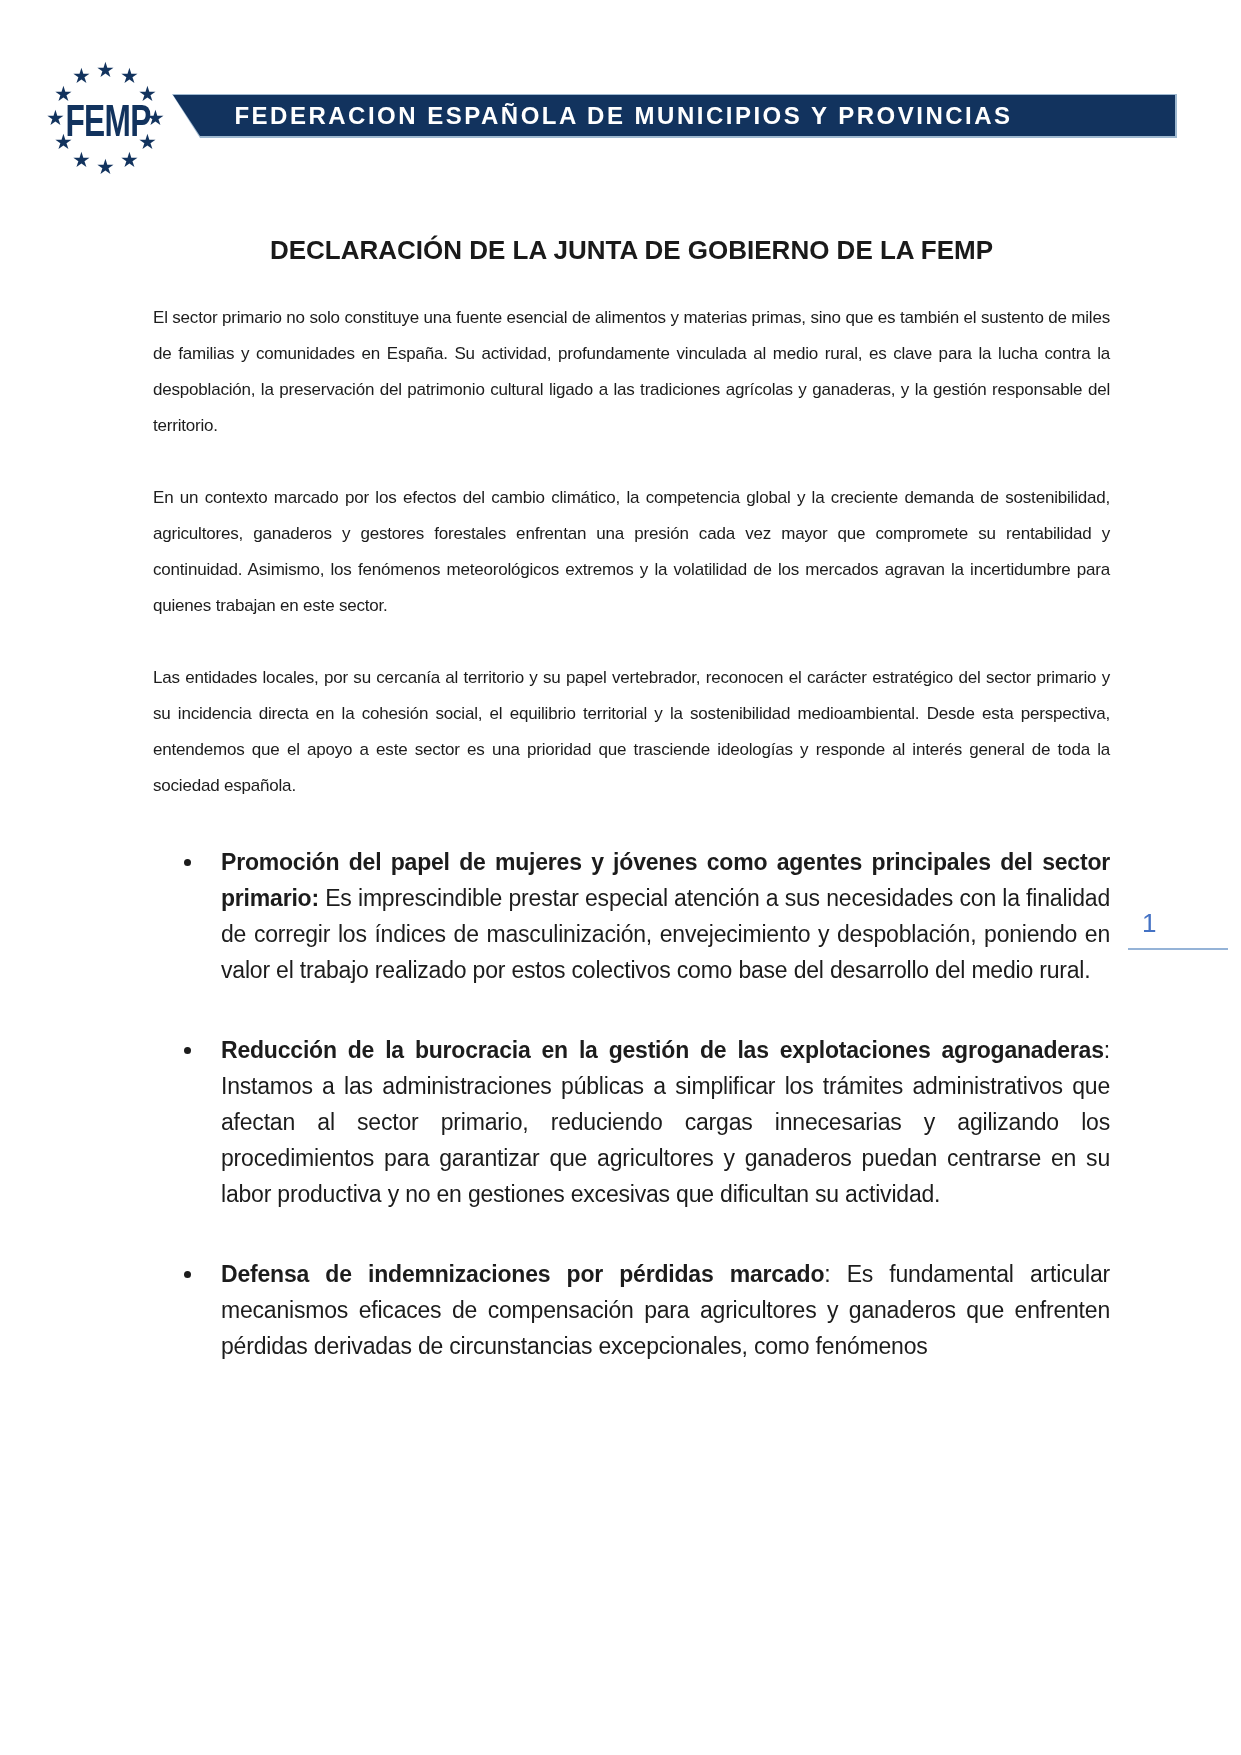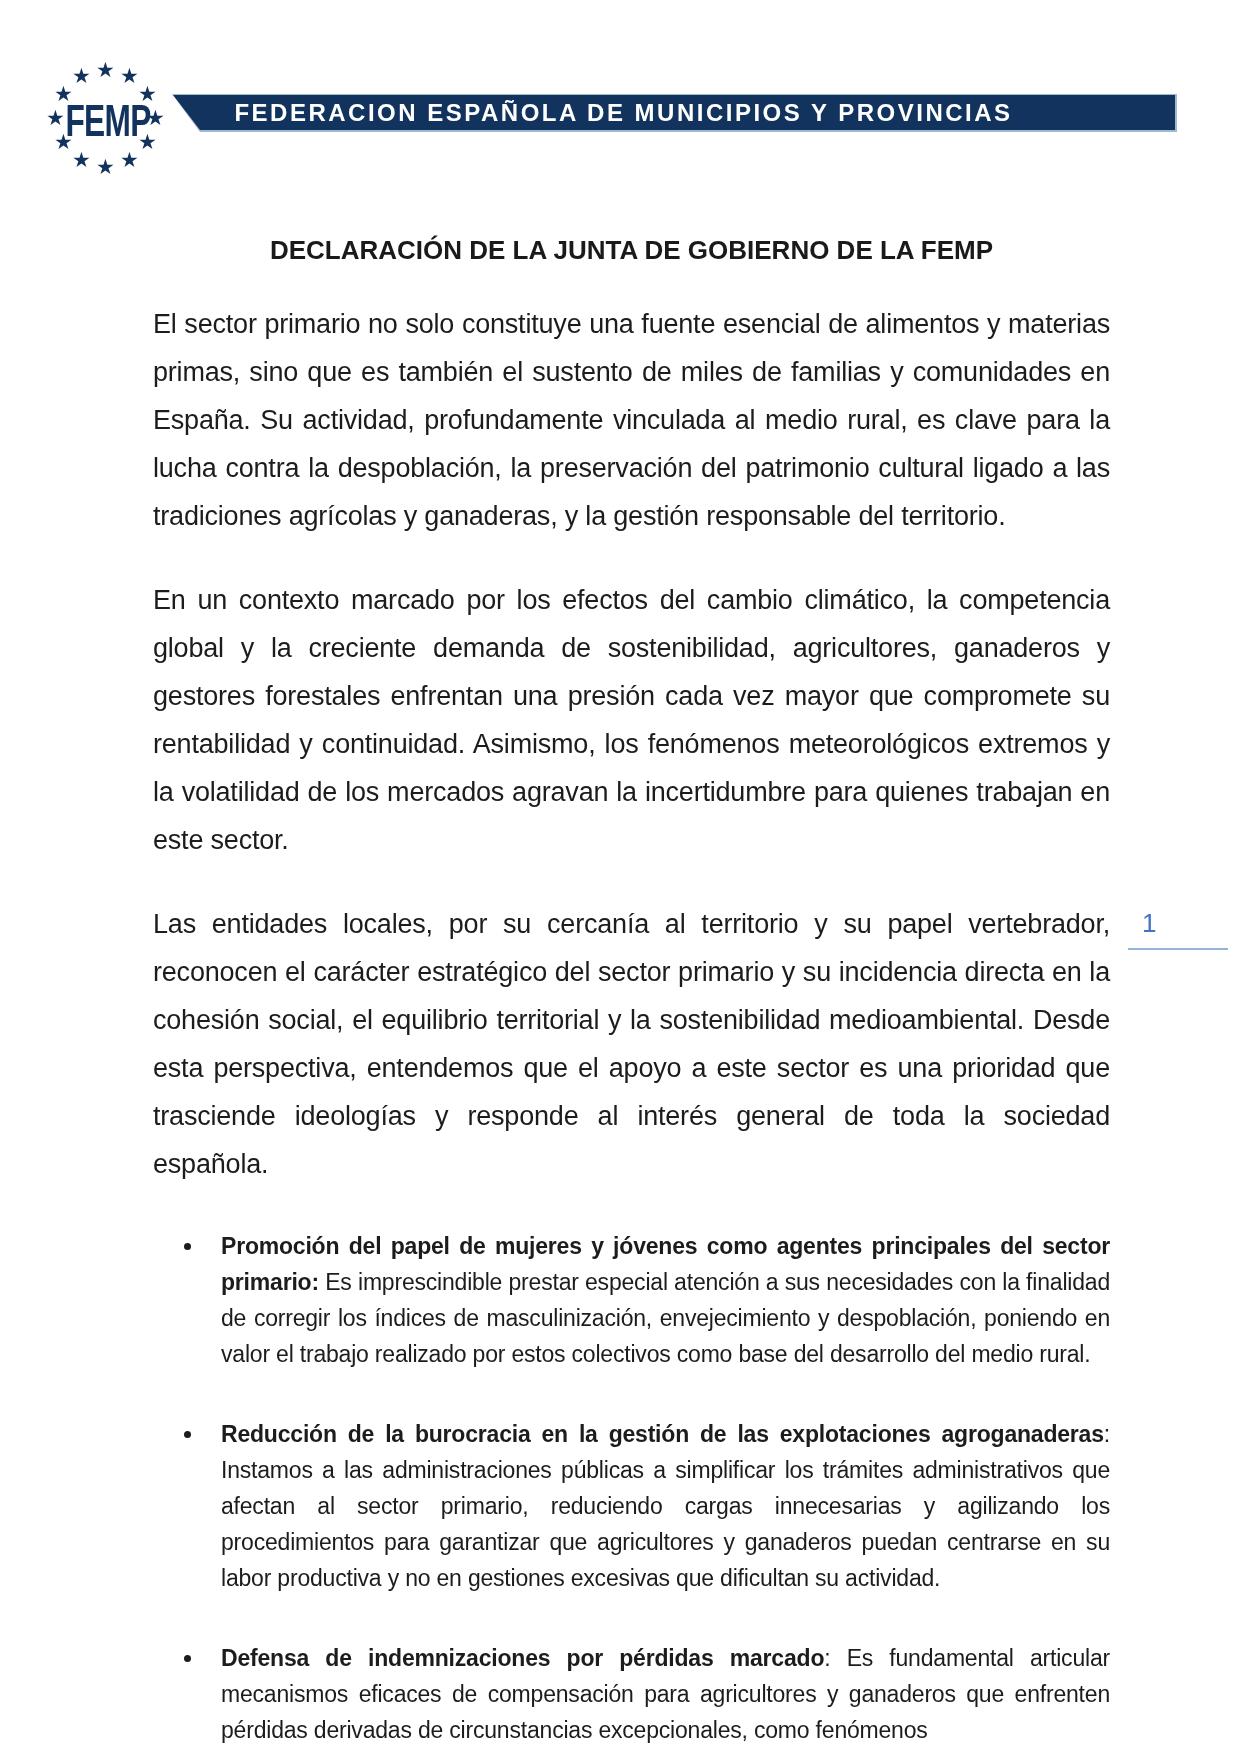--- a/index.html
+++ b/index.html
@@ -27,21 +27,21 @@
     position: absolute; left: 0; top: 50%;
     width: 100%;
     transform: translateY(-52%) scaleX(0.72);
     text-align: center;
     font-weight: 800; font-size: 44px; letter-spacing: -1px;
     color: #12335e;
   }
 
   .banner {
     position: absolute; left: 172px; top: 94px;
-    width: 1005px; height: 38px;
+    width: 1005px; height: 44px;
     background: #9fb9d0;
     clip-path: polygon(0 0, 100% 0, 100% 100%, 28px 100%);
   }
   .banner-inner {
     position: absolute; left: 0; top: 1px; right: 2px; bottom: 2px;
     background: #12335e;
     clip-path: polygon(1px 0, 100% 0, 100% 100%, 28px 100%);
     display: flex; align-items: center; justify-content: center;
     padding-right: 100px; box-sizing: border-box;
   }
@@ -74,21 +74,21 @@
     color: #1a1a1a;
     margin-bottom: 30px;
   }
   .doc-title .t2 {
     text-decoration: underline;
     text-decoration-thickness: 2px;
     text-underline-offset: 6px;
   }
   .para {
     margin: 0 0 36px 0;
-    font-size: 27px; line-height: 48px;
+    font-size: 17px; line-height: 36px;
     letter-spacing: -0.2px;
     text-align: justify;
   }
   ul.claims {
     margin: 40px 0 0 0;
     padding: 0 0 0 52px;
     list-style: disc;
   }
   ul.claims li {
     padding-left: 16px;

